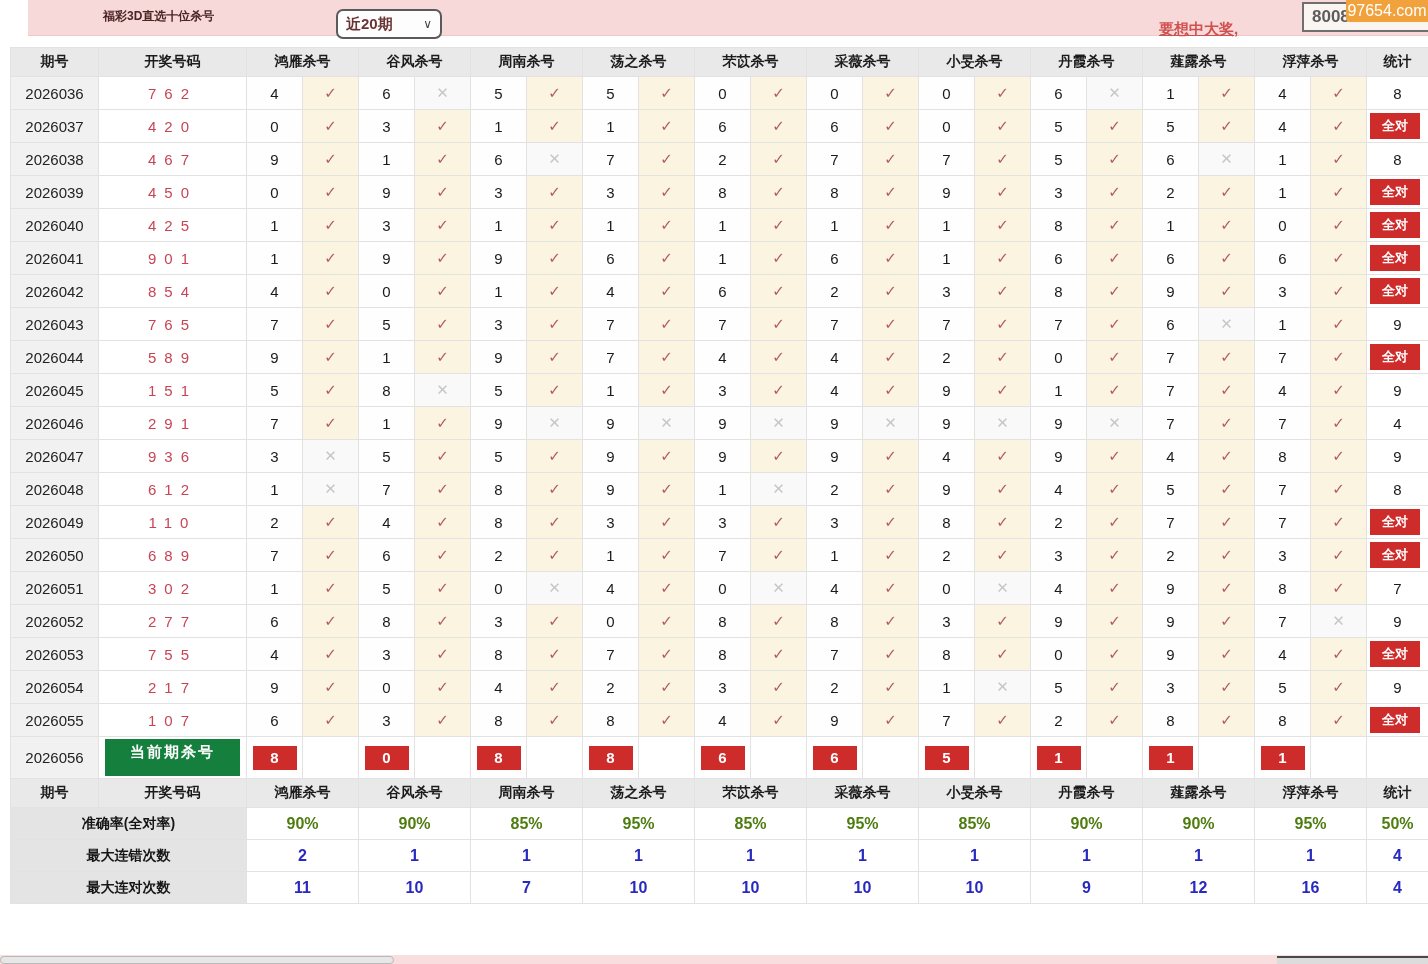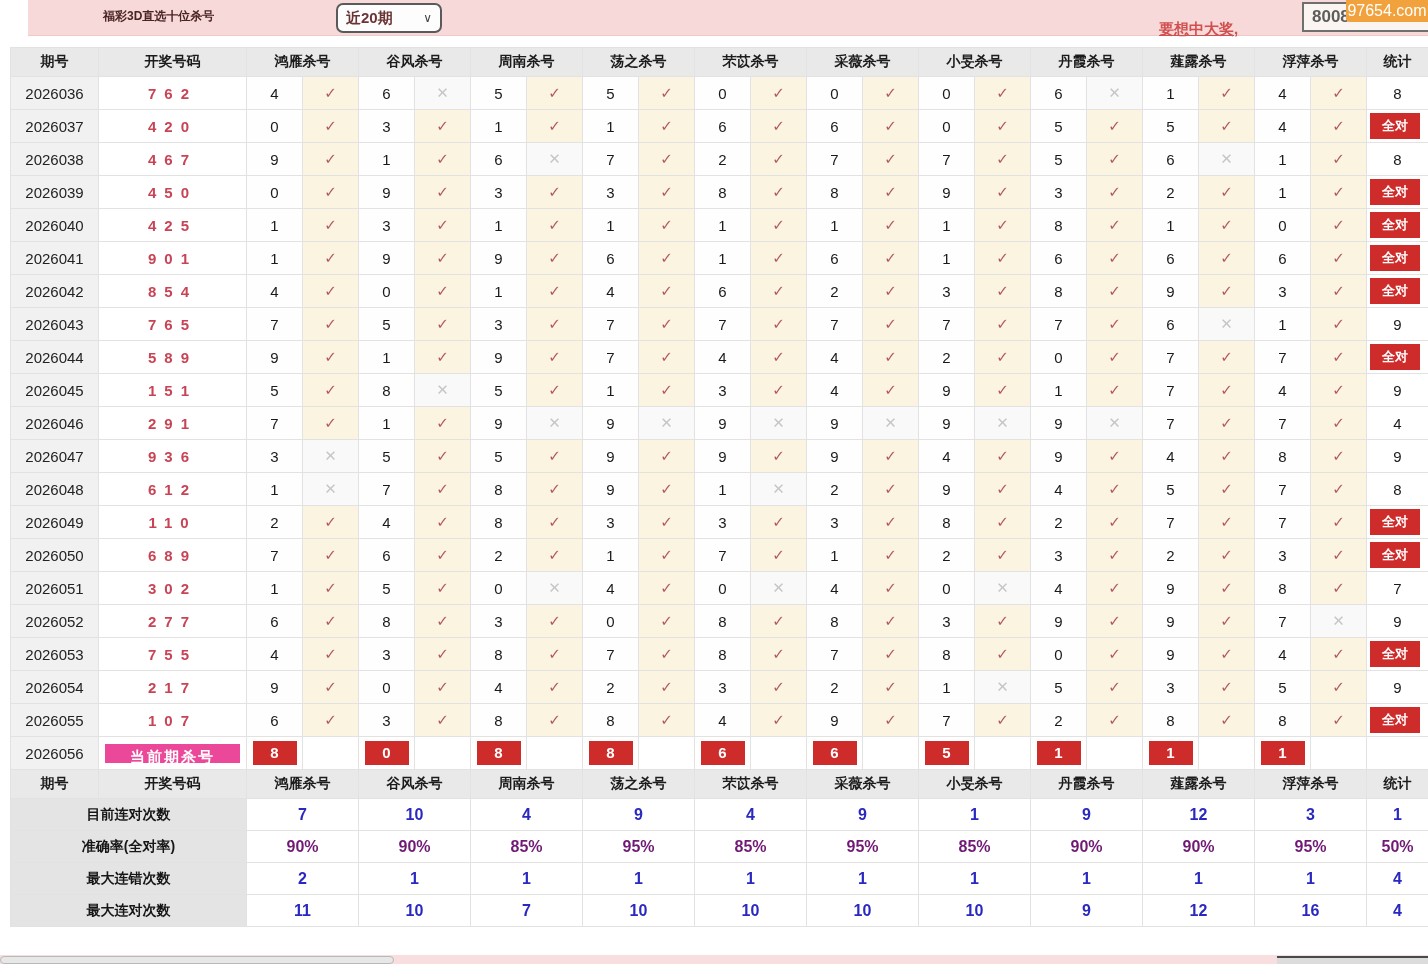--- a/index.html
+++ b/index.html
@@ -9,21 +9,21 @@
   }
   
   .topbar {
     position:absolute; left:28px; top:0; width:1400px; height:35px;
     background:#f8d9d9; border-bottom:1px solid #f0c9c9;
   }
   .topbar-title {
     position:absolute; left:75px; top:8px; font-size:12px; font-weight:bold; color:#4a2323;
   }
   .range-dropdown {
-    position:absolute; left:308px; top:3px; width:86px; height:26px;
+    position:absolute; left:308px; top:9px; width:86px; height:26px;
     background:#fdfdfd; border:2px solid #5a5a5a; border-radius:7px;
     font-size:15px; color:#6b3434; font-weight:bold;
     display:flex; align-items:center; justify-content:space-between; padding:0 8px; cursor:pointer;
   }
   .range-dropdown .chev { font-size:12px; color:#444; font-weight:normal; }
   .promo-link {
     position:absolute; left:1131px; top:20px; font-size:15px; font-weight:bold;
     color:#d05050; text-decoration:underline; cursor:pointer;
   }
   .site-box {
@@ -42,40 +42,40 @@
   .tbl-wrap { position:absolute; left:10px; top:47px; width:1418px; overflow:hidden; }
   table.tbl { border-collapse:collapse; table-layout:fixed; width:1418px; background:#fff; }
   table.tbl td {
     border:1px solid #e2e2e2; text-align:center; vertical-align:middle;
     overflow:hidden; white-space:nowrap; padding:0;
   }
   tr.hrow td { background:#e9e9e9; font-weight:bold; font-size:14px; color:#1b1b1b; height:28px; }
   tr.drow td { height:32px; font-size:15px; }
   tr.srow td { height:31px; }
   td.period { background:#f1f1f1; color:#232323; font-size:15px; }
-  td.nums   { color:#c84455; font-weight:bold; letter-spacing:8px; font-size:15px;margin-top:48px; }
+  td.nums   { color:#c84455; font-weight:normal; letter-spacing:8px; font-size:15px;margin-top:48px; }
   td.digit  { color:#1a1a1a; background:#fefefe; }
   td.mark-ok { background:#faf4e0; color:#b25959; font-size:17px; font-weight:bold; }
   td.mark-no { background:#f9f9f9; color:#c6c6c6; font-size:15px; font-weight:bold; }
   td.stat-cell { font-size:15px; color:#1a1a1a; }
   .badge {
     background:#ce2b2b; color:#fff; font-weight:bold; font-size:13px;
     height:26px; line-height:26px; margin:0 8px 0 3px;
   }
   .chip {
     background:#ce2b2b; color:#fff; font-weight:bold; font-size:15px;
     width:44px; height:24px; line-height:24px; margin:0 auto;
   }
   .red-label {
-    background:#ec4899; color:#fff; font-weight:bold; font-size:15px;
-    height:19px; line-height:26px; margin:2px 6px; letter-spacing:2px;
+    background:#15803d; color:#fff; font-weight:bold; font-size:15px;
+    height:37px; line-height:26px; margin:2px 6px; letter-spacing:2px;
   }
   td.sum-label { background:#e4e4e4; font-weight:bold; color:#161616; font-size:14px; }
   td.sum-val { color:#2929c0; font-weight:bold; font-size:16px; background:#fff; }
-  td.sum-val.pct { color:#701a75; }
+  td.sum-val.pct { color:#4d7c0f; }
   
   .bottom-bar { position:absolute; left:0; bottom:0; width:1428px; height:9px; background:#f8dede; }
   .scroll-thumb {
     position:absolute; left:0; bottom:0; width:394px; height:8px;
     background:#e7e7e7; border:1px solid #b9b9b9; border-radius:4px; box-sizing:border-box;
   }
   .corner-box {
     position:absolute; left:1277px; bottom:0; width:151px; height:8px;
     background:#dcdcdc; border-top:2px solid #4a4a4a; box-sizing:border-box;
   }
@@ -715,34 +715,20 @@
           <td colspan="2">荡之杀号</td>
           <td colspan="2">芣苡杀号</td>
           <td colspan="2">采薇杀号</td>
           <td colspan="2">小旻杀号</td>
           <td colspan="2">丹霞杀号</td>
           <td colspan="2">薤露杀号</td>
           <td colspan="2">浮萍杀号</td>
           <td>统计</td>
         </tr>
         <tr class="srow">
-          <td class="sum-label" colspan="2">目前连对次数</td>
-          <td class="sum-val" colspan="2">7</td>
-          <td class="sum-val" colspan="2">10</td>
-          <td class="sum-val" colspan="2">4</td>
-          <td class="sum-val" colspan="2">9</td>
-          <td class="sum-val" colspan="2">4</td>
-          <td class="sum-val" colspan="2">9</td>
-          <td class="sum-val" colspan="2">1</td>
-          <td class="sum-val" colspan="2">9</td>
-          <td class="sum-val" colspan="2">12</td>
-          <td class="sum-val" colspan="2">3</td>
-          <td class="sum-val">1</td>
-        </tr>
-        <tr class="srow">
           <td class="sum-label" colspan="2">准确率(全对率)</td>
           <td class="sum-val pct" colspan="2">90%</td>
           <td class="sum-val pct" colspan="2">90%</td>
           <td class="sum-val pct" colspan="2">85%</td>
           <td class="sum-val pct" colspan="2">95%</td>
           <td class="sum-val pct" colspan="2">85%</td>
           <td class="sum-val pct" colspan="2">95%</td>
           <td class="sum-val pct" colspan="2">85%</td>
           <td class="sum-val pct" colspan="2">90%</td>
           <td class="sum-val pct" colspan="2">90%</td>

